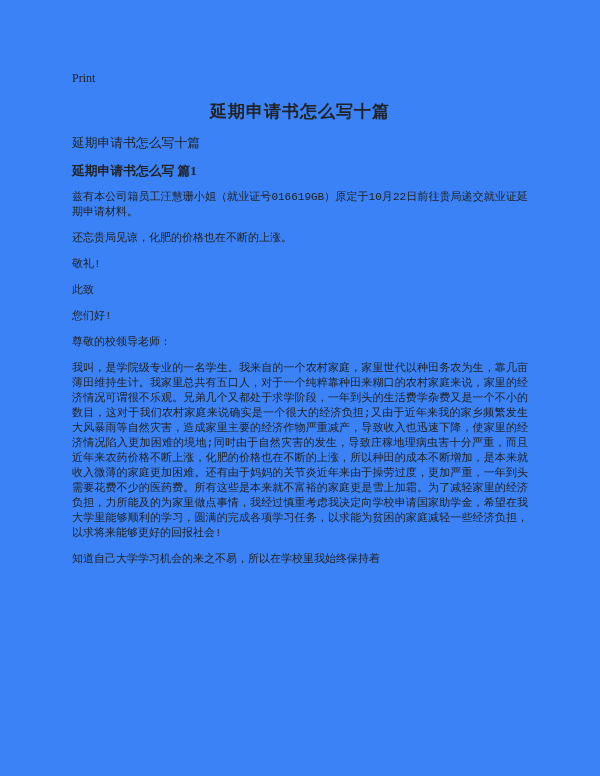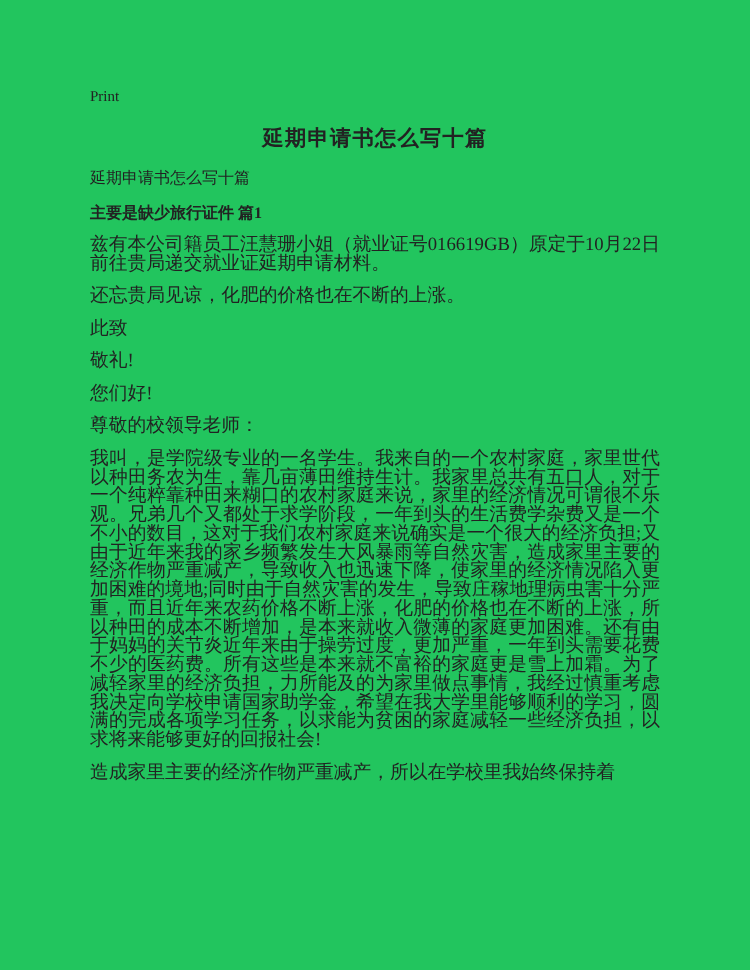--- a/index.html
+++ b/index.html
@@ -4,21 +4,21 @@
 <style>
   html, body {
     margin: 0;
     padding: 0;
     background: #ffffff;
   }
   .page {
     position: relative;
     width: 600px;
     height: 776px;
-    background: #22c55e;
+    background: #3b82f6;
     font-family: "Liberation Serif", "DejaVu Serif", serif;
     color: #222222;
     overflow: hidden;
     box-sizing: border-box;
     padding-top: 68px;
   }
   .content {
     margin: 0 auto;
     width: 456px;
   }
@@ -43,47 +43,48 @@
     line-height: 15px;
     margin: 0 0 13px 0;
   }
   .sec-heading {
     font-size: 12.8px;
     font-weight: bold;
     line-height: 15px;
     margin: 0 0 11px 0;
   }
   .para {
-    font-size: 15px;
+    font-size: 11px;
     line-height: 15px;
     margin: 0 0 11px 0;
     text-align: justify;
     text-justify: inter-ideograph;
     word-break: break-all;
+    font-family: Liberation Mono, monospace;
   }
 </style>
 </head>
 <body>
 
 <div class="page">
   <div class="content">
 
     <span class="print-link">Print</span>
 
     <h1 class="doc-title">延期申请书怎么写十篇</h1>
 
     <p class="doc-subtitle">延期申请书怎么写十篇</p>
 
-    <h2 class="sec-heading">主要是缺少旅行证件 篇1</h2>
+    <h2 class="sec-heading">延期申请书怎么写 篇1</h2>
 
     <p class="para">兹有本公司籍员工汪慧珊小姐（就业证号016619GB）原定于10月22日前往贵局递交就业证延期申请材料。</p>
     <p class="para">还忘贵局见谅，化肥的价格也在不断的上涨。</p>
+    <p class="para">敬礼!</p>
     <p class="para">此致</p>
-    <p class="para">敬礼!</p>
 
 
     <p class="para">您们好!</p>
     <p class="para">尊敬的校领导老师：</p>
     <p class="para">我叫，是学院级专业的一名学生。我来自的一个农村家庭，家里世代以种田务农为生，靠几亩薄田维持生计。我家里总共有五口人，对于一个纯粹靠种田来糊口的农村家庭来说，家里的经济情况可谓很不乐观。兄弟几个又都处于求学阶段，一年到头的生活费学杂费又是一个不小的数目，这对于我们农村家庭来说确实是一个很大的经济负担;又由于近年来我的家乡频繁发生大风暴雨等自然灾害，造成家里主要的经济作物严重减产，导致收入也迅速下降，使家里的经济情况陷入更加困难的境地;同时由于自然灾害的发生，导致庄稼地理病虫害十分严重，而且近年来农药价格不断上涨，化肥的价格也在不断的上涨，所以种田的成本不断增加，是本来就收入微薄的家庭更加困难。还有由于妈妈的关节炎近年来由于操劳过度，更加严重，一年到头需要花费不少的医药费。所有这些是本来就不富裕的家庭更是雪上加霜。为了减轻家里的经济负担，力所能及的为家里做点事情，我经过慎重考虑我决定向学校申请国家助学金，希望在我大学里能够顺利的学习，圆满的完成各项学习任务，以求能为贫困的家庭减轻一些经济负担，以求将来能够更好的回报社会!</p>
-    <p class="para">造成家里主要的经济作物严重减产，所以在学校里我始终保持着</p>
+    <p class="para">知道自己大学学习机会的来之不易，所以在学校里我始终保持着</p>
 
   </div>
 </div>
 
 </body></html>

